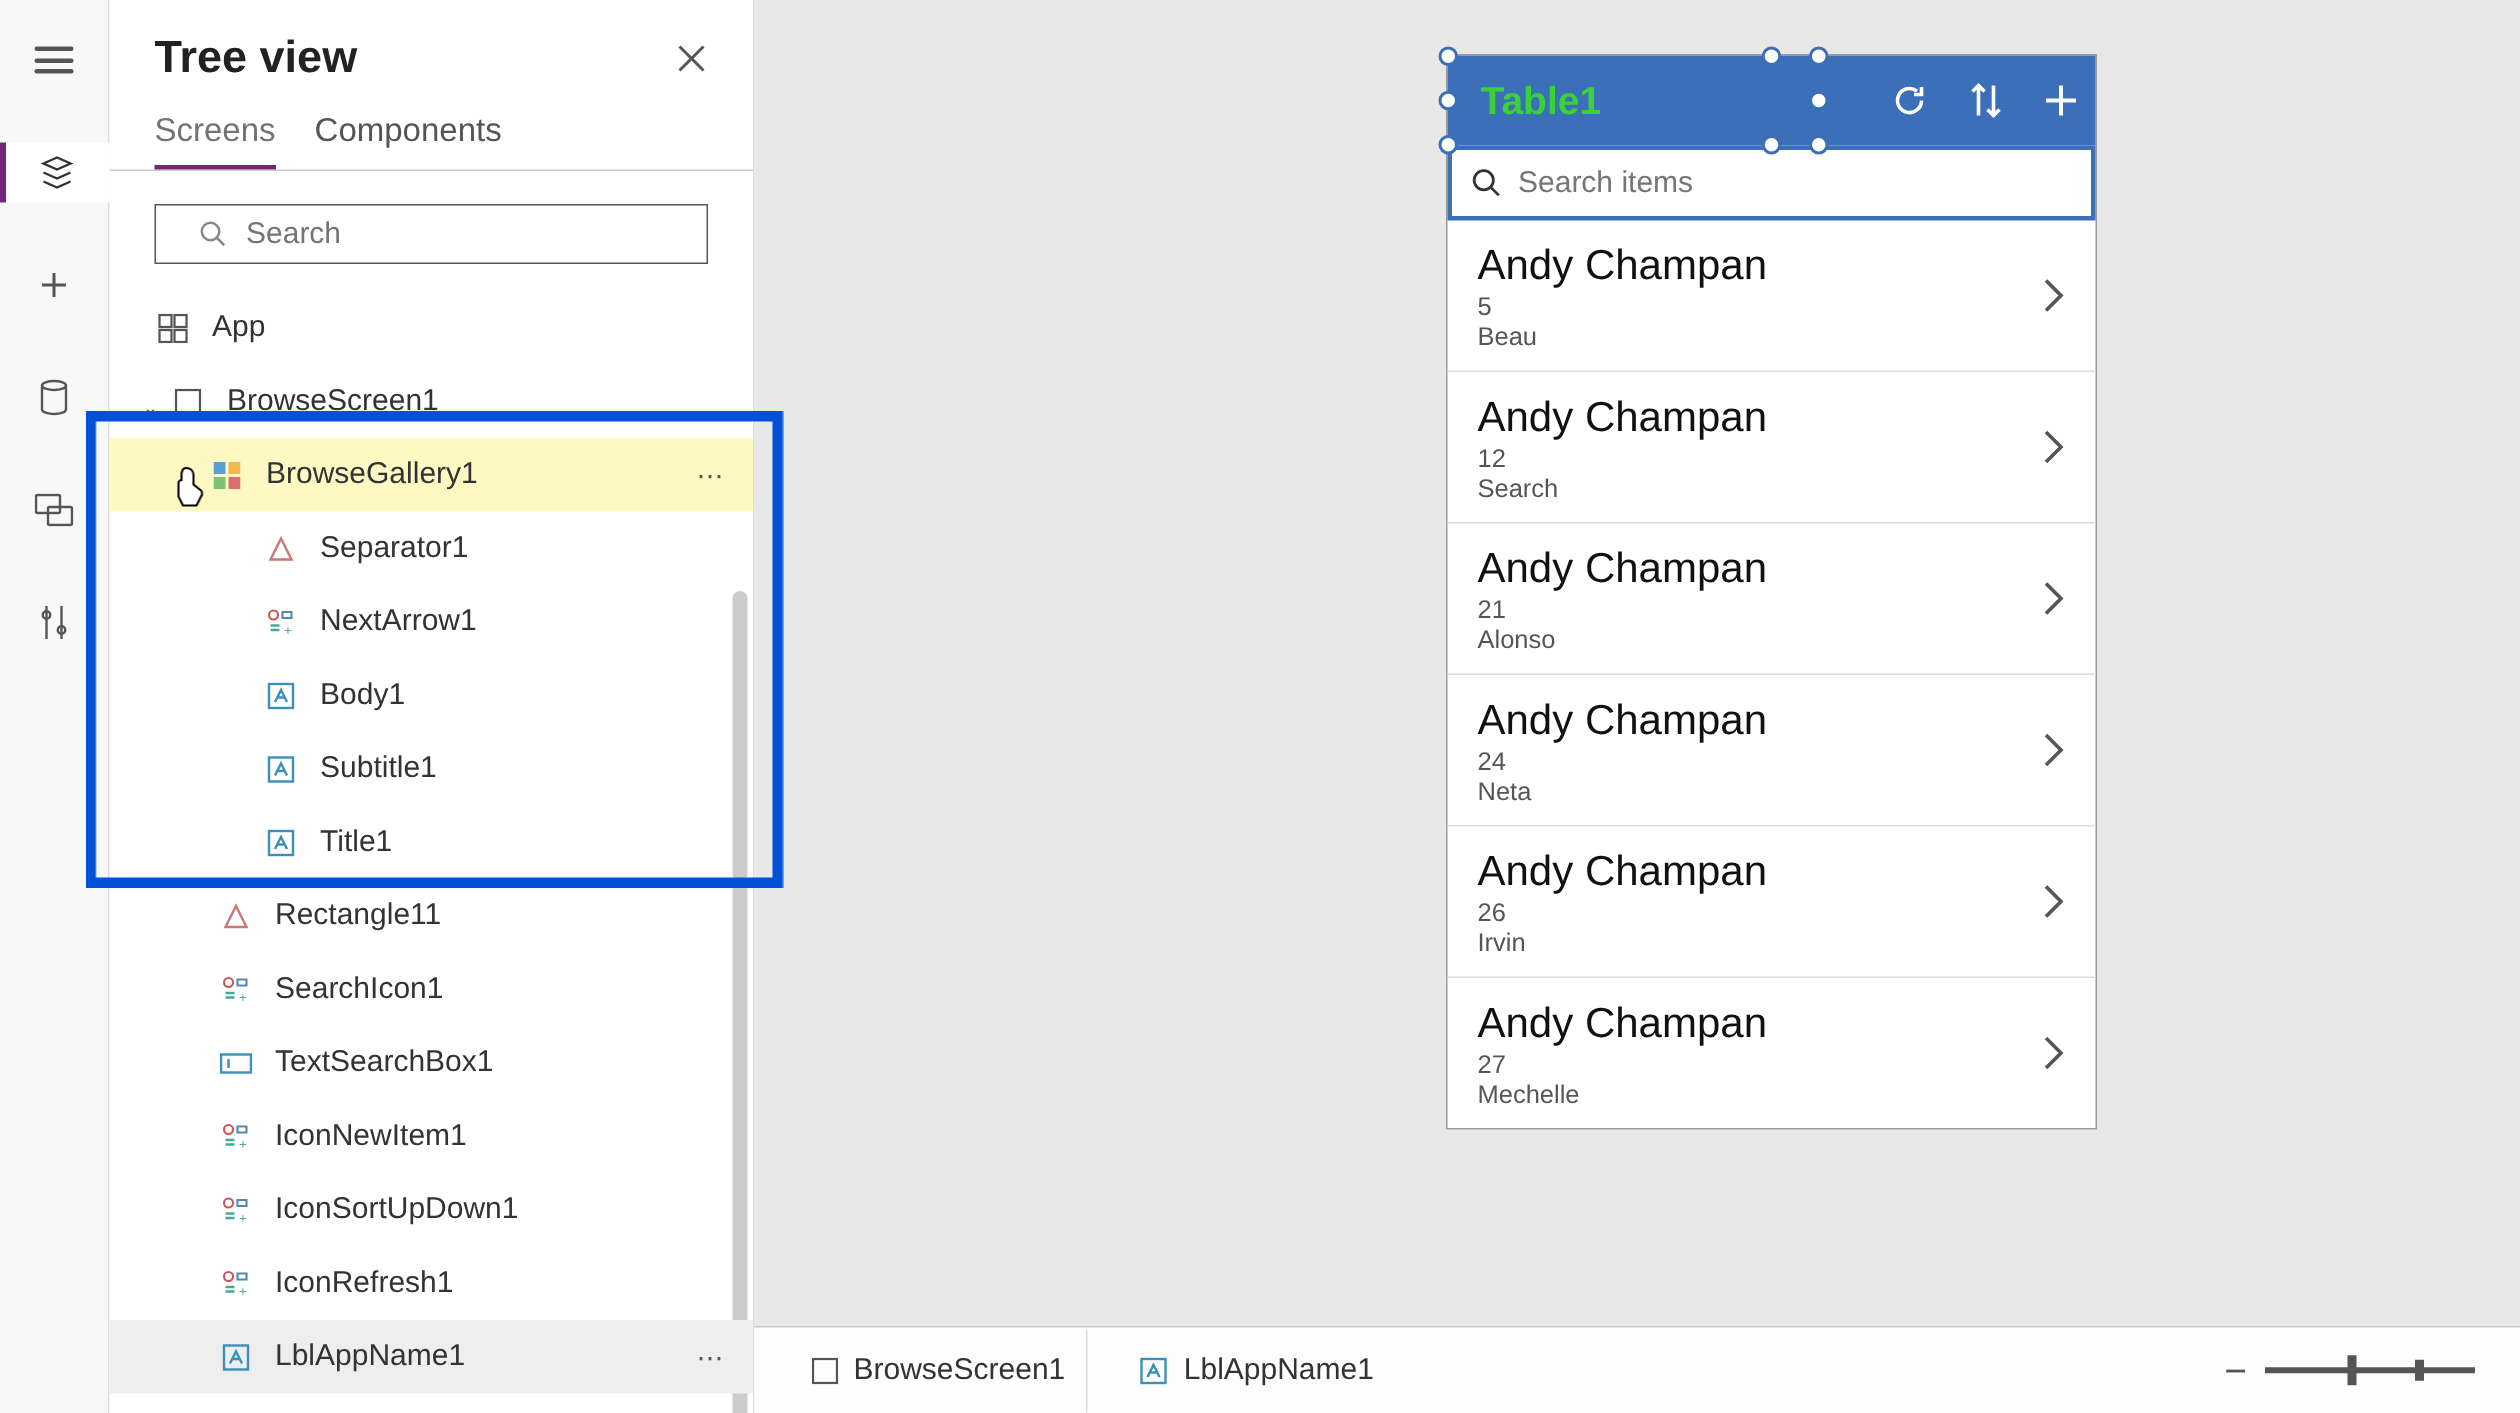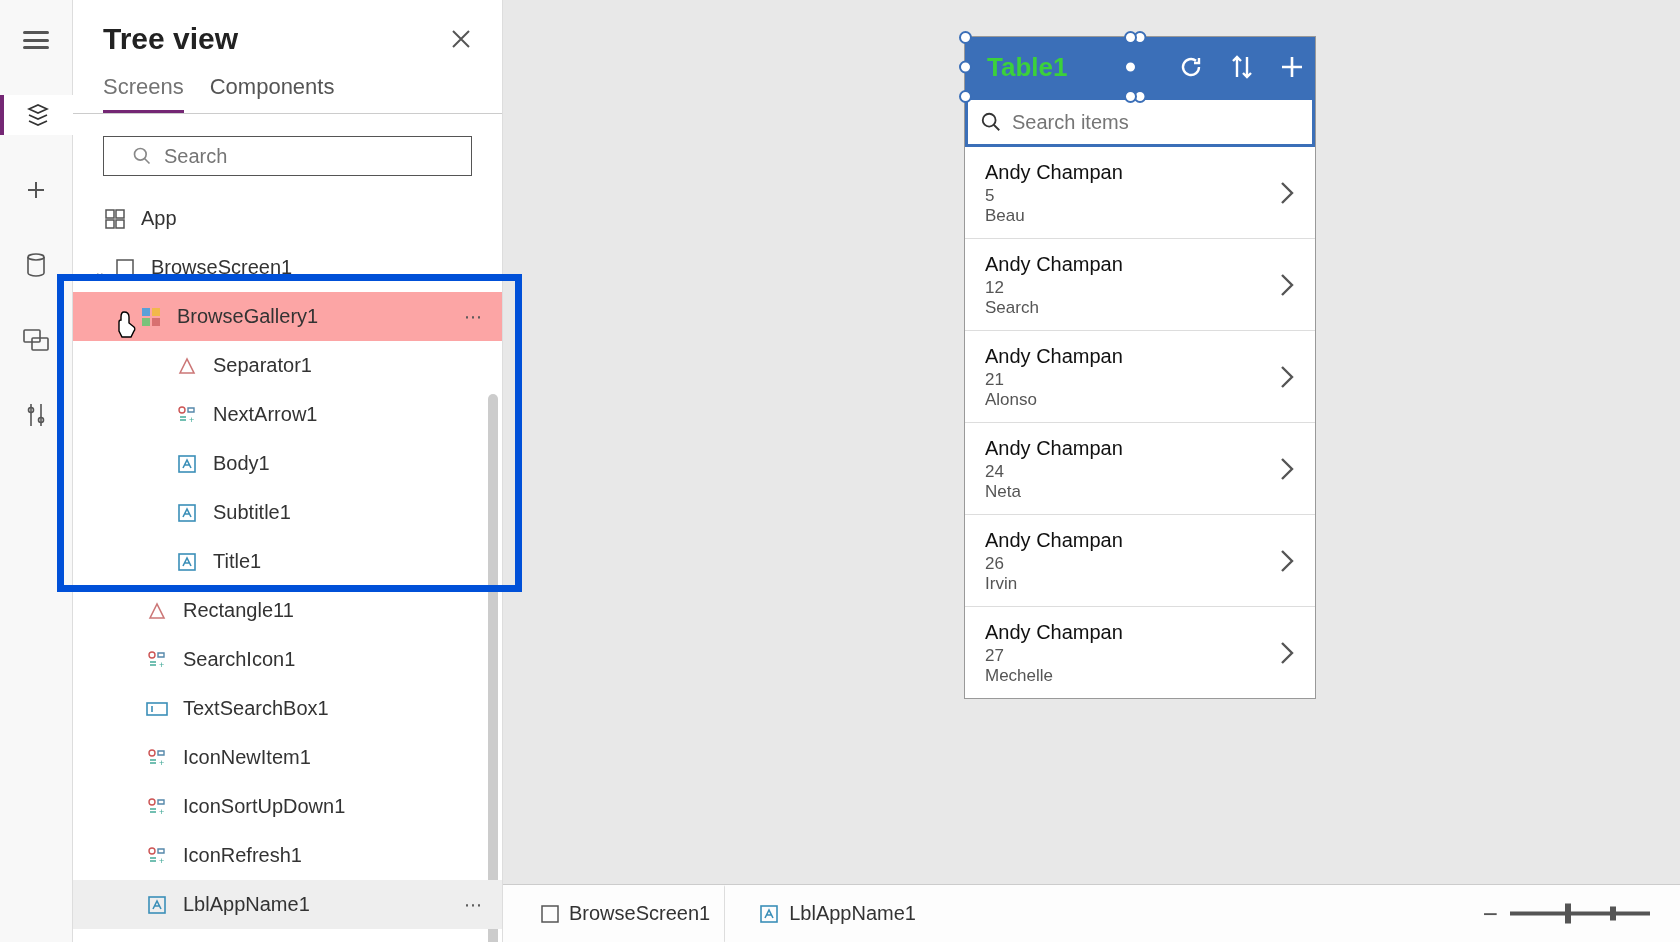--- a/index.html
+++ b/index.html
@@ -75,21 +75,21 @@
 .tree-scroll { flex:1; overflow-y:auto; position:relative;}
 .tree-item {
   display:flex; align-items:center;
   height: 49px;
   font-size: 20px;
   color:#333;
   padding-right: 18px;
   cursor:pointer;
   position: relative;
 }
-.tree-item.hover { background:#fca5a5;}
+.tree-item.hover { background:#fef9c3;}
 .tree-item.selected { background:#eeeeee;}
 .tree-item .chev { width:18px; text-align:center; color:#555; font-size:16px;}
 .tree-item .ticon { width:24px; height:24px; display:flex; align-items:center; justify-content:center; margin-right:14px;}
 .tree-item .lbl { flex:1;}
 .tree-item .more { color:#555; letter-spacing:2px; font-size:18px;}
 .indent-0 { padding-left: 30px;}
 .indent-1 { padding-left: 18px;}
 .indent-1 .chev { margin-right: 4px;}
 .indent-2 { padding-left: 48px;}
 .indent-2-leaf { padding-left: 72px; justify-content: flex-end;}
@@ -111,21 +111,21 @@
 
 .canvas {
   position:absolute;
   left: 503px; top: 0;
   right:0; height: 884px;
   background: #e8e8e8;
 }
 .phone {
   position:absolute;
   left: 461px; top: 36px;
-  width: 352px;
+  width: 434px;
   background:#fff;
   border:1px solid #999;
 }
 .phone-header {
   background:#3b6fb8;
   height: 60px;
   position:relative;
   display:flex; align-items:center;
 }
 .phone-title {
@@ -149,21 +149,21 @@
 }
 .phone-search input {
   border:none; outline:none; flex:1; font-size:20px; color:#555; margin-left:10px;
 }
 .list-item {
   padding: 14px 18px 12px 20px;
   border-bottom:1px solid #ddd;
   position:relative;
 }
 .list-item:last-child { border-bottom:none;}
-.li-title { font-size:20px; color:#111; margin-bottom:2px;}
+.li-title { font-size:28px; color:#111; margin-bottom:2px;}
 .li-sub1 { font-size:17px; color:#555;}
 .li-sub2 { font-size:17px; color:#555;}
 .li-arrow {
   position:absolute; right:20px; top:50%; transform:translateY(-50%);
 }
 
 
 .crumb {
   position:absolute;
   left:503px; right:0; bottom:0; height:58px;

